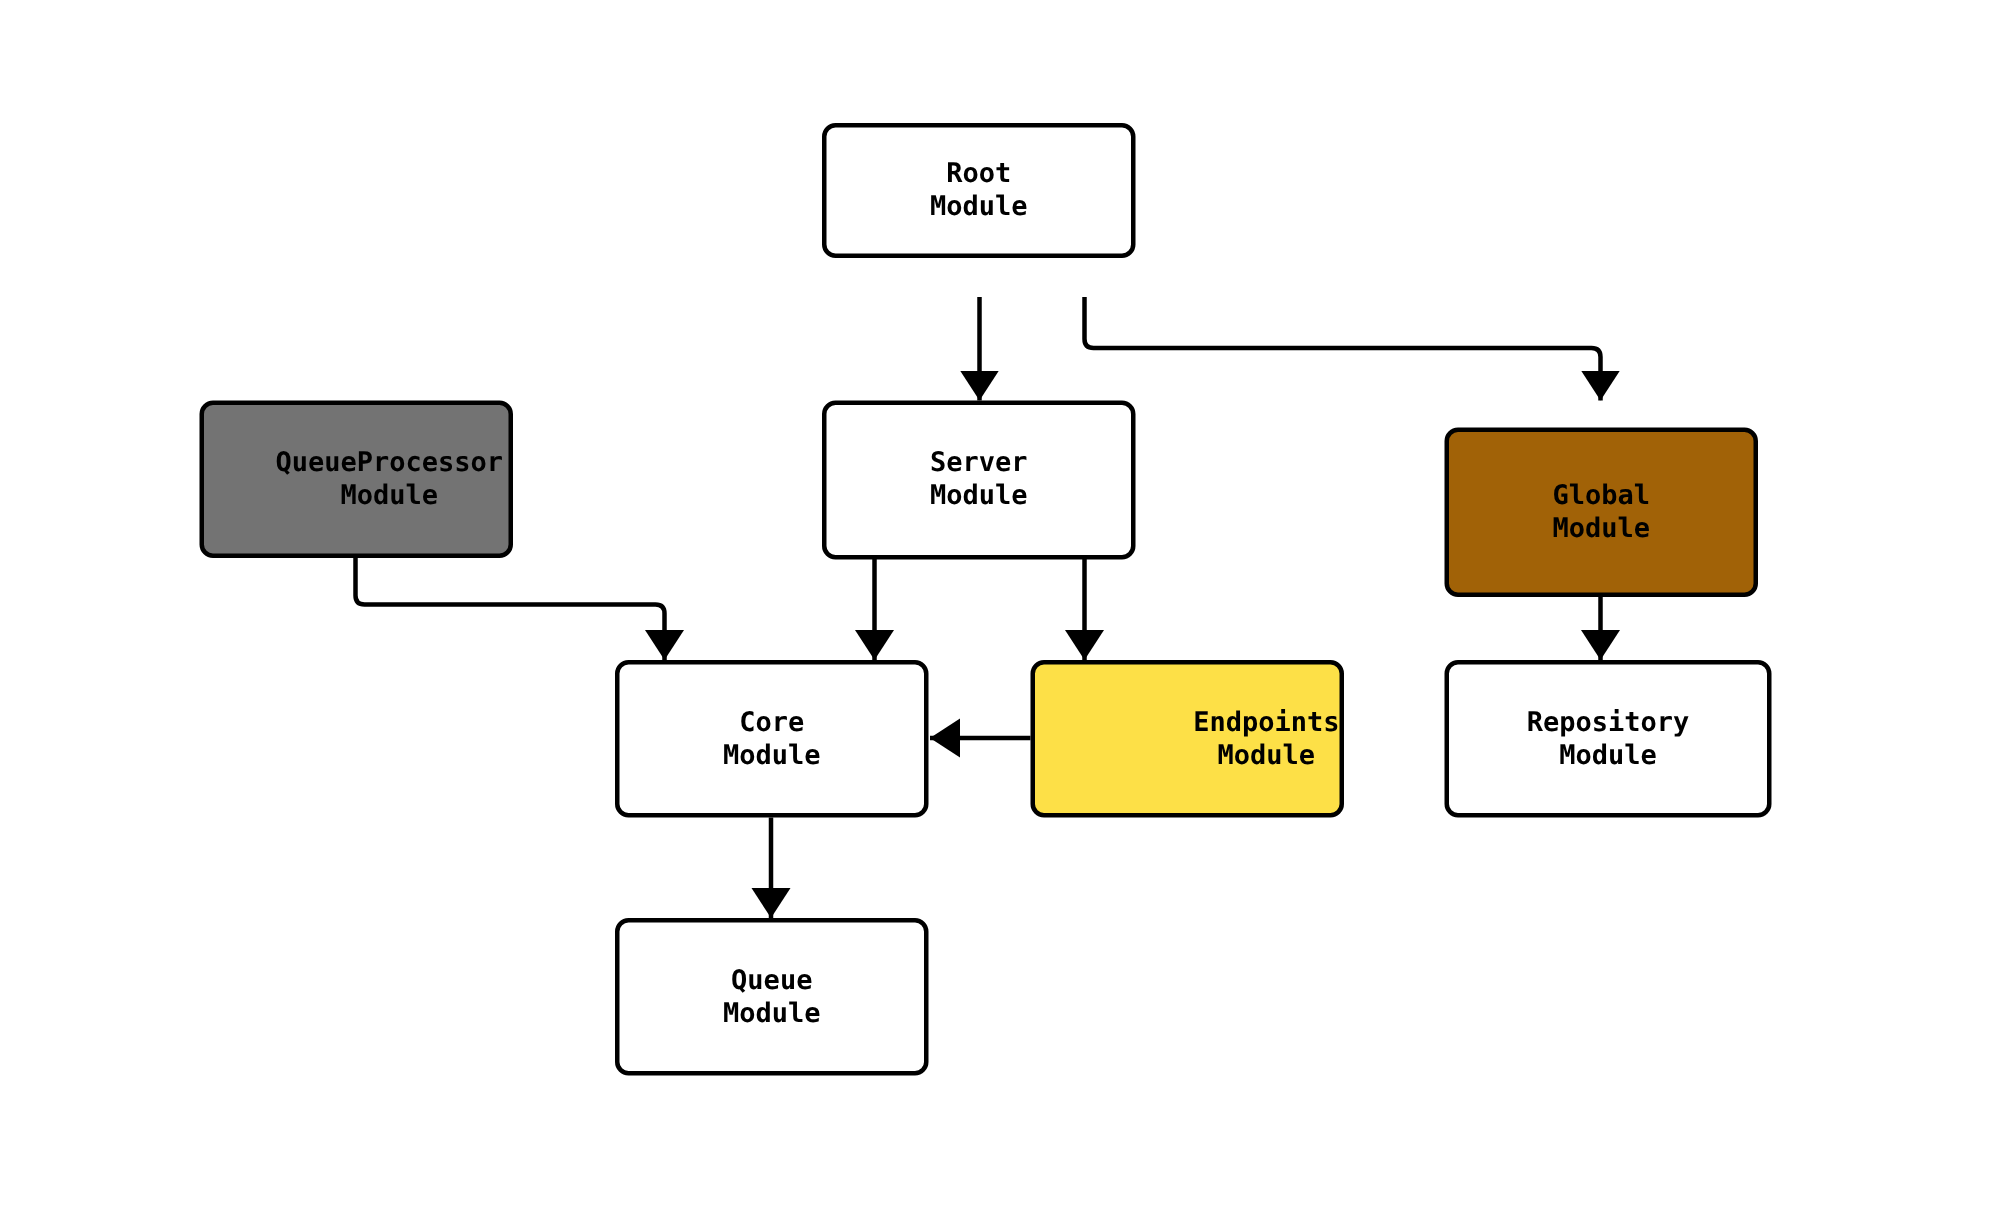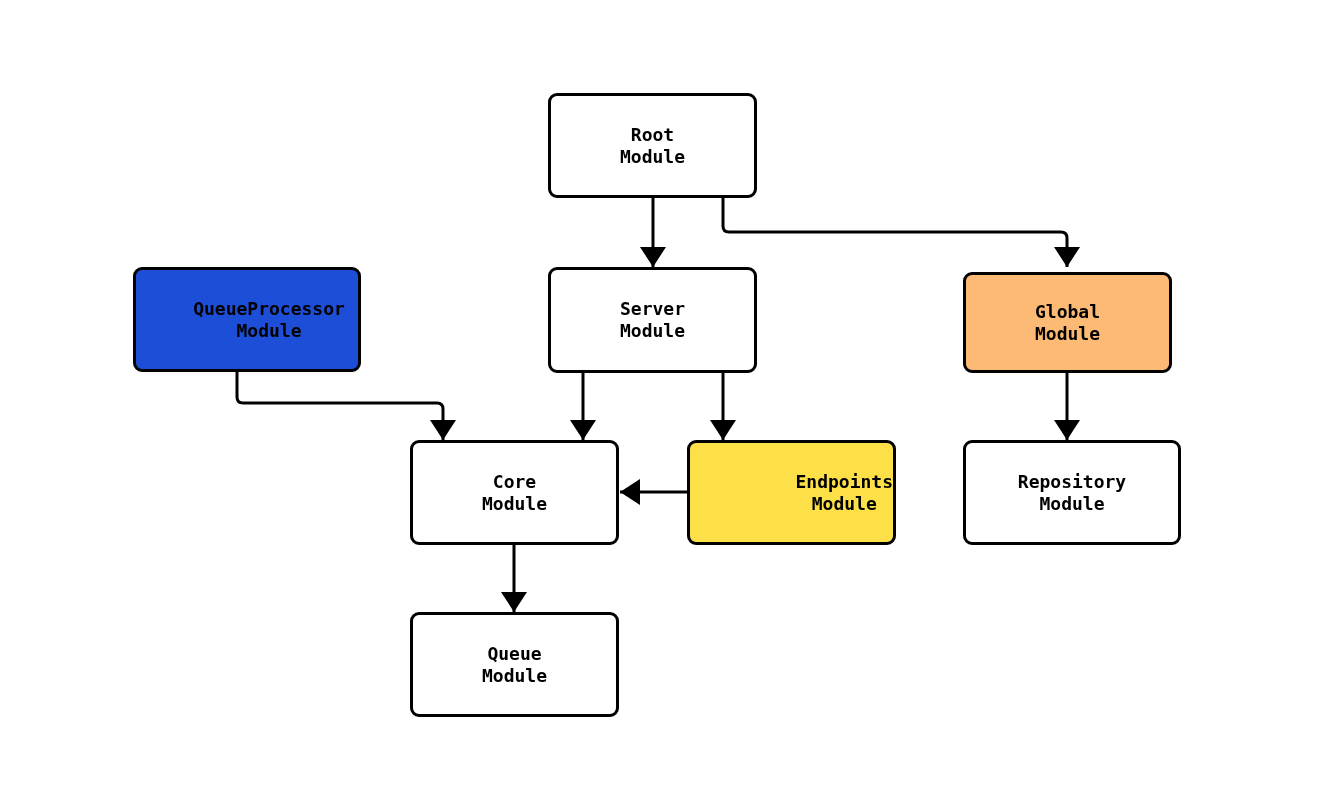--- a/index.html
+++ b/index.html
@@ -56,33 +56,33 @@
         <path d="M723 198 L723 226 Q723 232 729 232 L1061 232 Q1067 232 1067 238 L1067 267" fill="none" stroke="#000000" stroke-width="3" marker-end="url(#arrowhead)"></path>
         <path d="M237 372 L237 397 Q237 403 243 403 L437 403 Q443 403 443 409 L443 440" fill="none" stroke="#000000" stroke-width="3" marker-end="url(#arrowhead)"></path>
         <path d="M583 372 L583 440" fill="none" stroke="#000000" stroke-width="3" marker-end="url(#arrowhead)"></path>
         <path d="M723 372 L723 440" fill="none" stroke="#000000" stroke-width="3" marker-end="url(#arrowhead)"></path>
         <path d="M687 492 L620 492" fill="none" stroke="#000000" stroke-width="3" marker-end="url(#arrowhead)"></path>
         <path d="M1067 372 L1067 440" fill="none" stroke="#000000" stroke-width="3" marker-end="url(#arrowhead)"></path>
         <path d="M514 545 L514 612" fill="none" stroke="#000000" stroke-width="3" marker-end="url(#arrowhead)"></path>
       </g>
   </svg>
 
-  <div class="node" style="left: 548px; top: 93px; width: 209px; height: 105px; border-color: rgb(0, 0, 0); background: rgb(255, 255, 255);">
+  <div class="node" style="left: 548px; top: 82px; width: 209px; height: 90px; border-color: rgb(0, 0, 0); background: rgb(255, 255, 255);">
     <span class="node-label">Root
 Module</span>
   </div>
-  <div class="node" style="left: 133px; top: 267px; width: 228px; height: 105px; border-color: rgb(0, 0, 0); background: #1d4ed8; padding-left: 44px;">
+  <div class="node" style="left: 133px; top: 267px; width: 209px; height: 105px; border-color: rgb(0, 0, 0); background: #737373; padding-left: 44px;">
     <span class="node-label">QueueProcessor
 Module</span>
   </div>
   <div class="node" style="left: 548px; top: 267px; width: 209px; height: 106px; border-color: rgb(0, 0, 0); background: rgb(255, 255, 255);">
     <span class="node-label">Server
 Module</span>
   </div>
-  <div class="node" style="left: 963px; top: 272px; width: 209px; height: 101px; border-color: rgb(0, 0, 0); background: #fdba74;">
+  <div class="node" style="left: 963px; top: 285px; width: 209px; height: 113px; border-color: rgb(0, 0, 0); background: #a16207;">
     <span class="node-label">Global
 Module</span>
   </div>
   <div class="node" style="left: 410px; top: 440px; width: 209px; height: 105px; border-color: rgb(0, 0, 0); background: rgb(255, 255, 255);">
     <span class="node-label">Core
 Module</span>
   </div>
   <div class="node" style="left: 687px; top: 440px; width: 209px; height: 105px; border-color: rgb(0, 0, 0); background: #fde047; justify-content: flex-end;">
     <span class="node-label">Endpoints
 Module</span>

